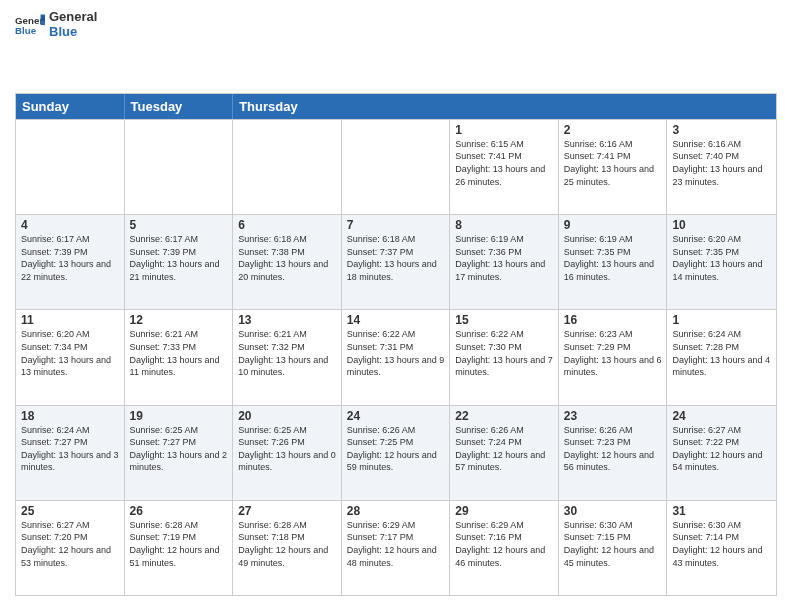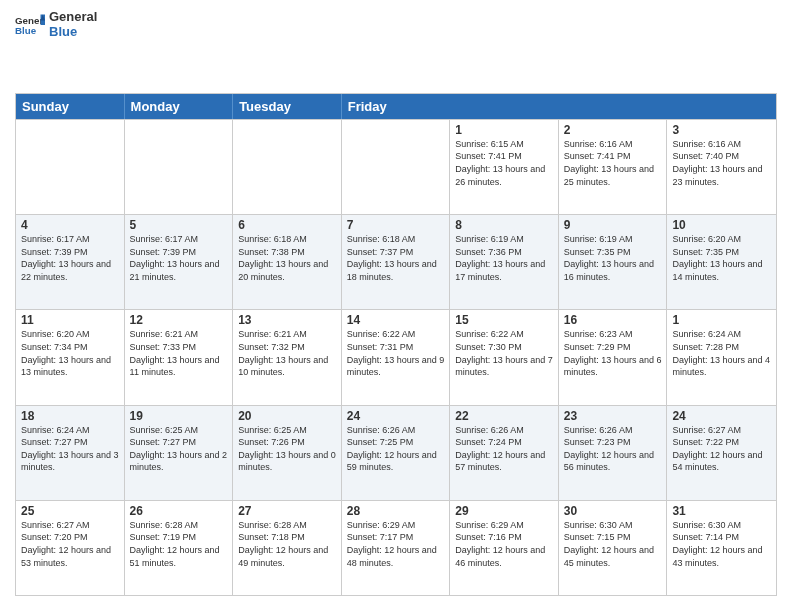--- a/index.html
+++ b/index.html
@@ -127,23 +127,22 @@
     </div>
     <div class="title-block">
       <div class="main-title"></div>
       <div class="subtitle"></div>
     </div>
   </div>
 
   <div class="calendar">
     <div class="cal-header">
     <div class="cal-header-cell">Sunday</div>
-        <div class="cal-header-cell">Monday</div>
         <div class="cal-header-cell">Tuesday</div>
-        <div class="cal-header-cell">Friday</div>
+        <div class="cal-header-cell">Thursday</div>
       </div>
     <div class="cal-body">
     <div class="cal-row">
           <div class="cal-cell empty"></div>
           <div class="cal-cell empty"></div>
           <div class="cal-cell empty"></div>
           <div class="cal-cell empty"></div>
           <div class="cal-cell">
             <span class="day-num">1</span>
             <div class="day-info" style="white-space: pre-line;">Sunrise: 6:15 AM

